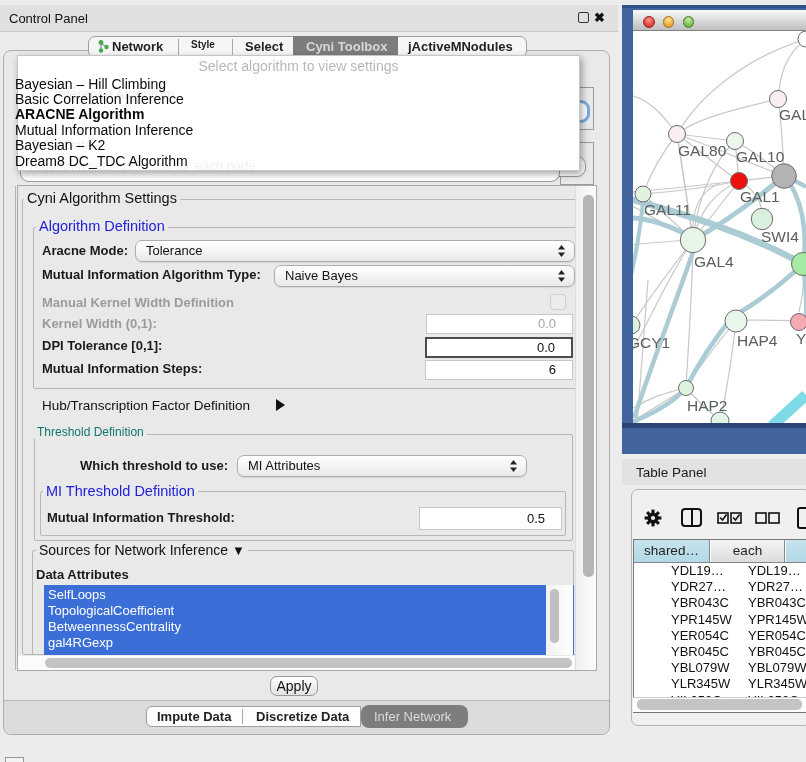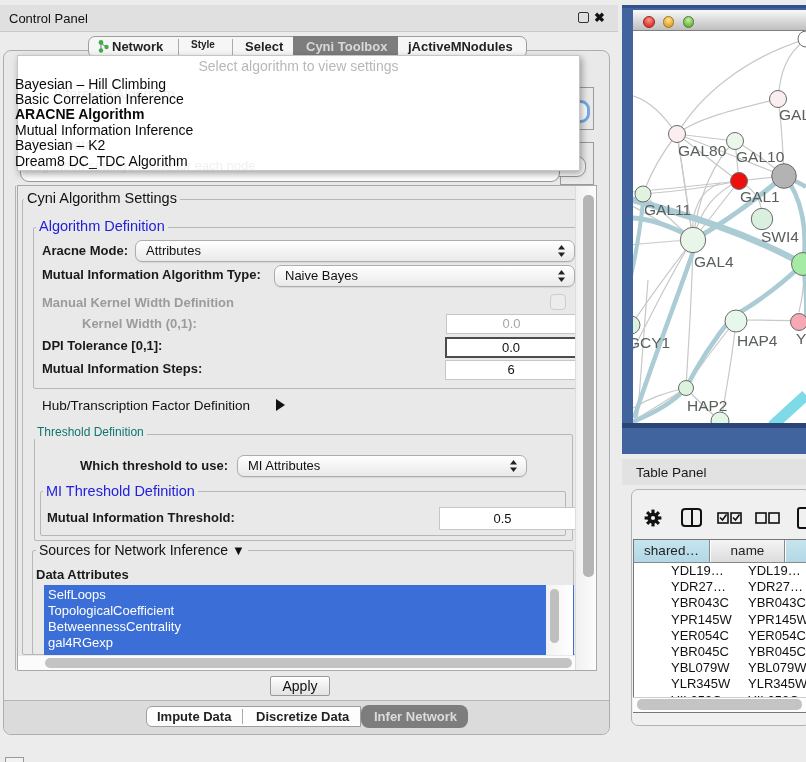--- a/index.html
+++ b/index.html
@@ -4,21 +4,21 @@
 <style>
 *{margin:0;padding:0;box-sizing:border-box;}
 html,body{width:806px;height:762px;overflow:hidden;}
 body{position:relative;background:#ececec;font-family:"Liberation Sans",sans-serif;-webkit-font-smoothing:antialiased;}
 .abs{position:absolute;}
 .lbl{position:absolute;font-size:13px;font-weight:bold;color:#1a1a1a;white-space:nowrap;}
 .lbl.dis{color:#9b9b9b;}
 .combo{position:absolute;border:1px solid #adadad;border-radius:7px;background:linear-gradient(#ffffff,#f2f2f2 60%,#e9e9e9);box-shadow:0 1px 1px rgba(0,0,0,0.08);}
 .combo span{position:absolute;left:10px;top:1.5px;font-size:13px;color:#111;white-space:nowrap;}
 .combo svg{position:absolute;right:8px;top:50%;transform:translateY(-50%);}
-.tfield{position:absolute;background:#fff;border:1px solid #c6c6c6;font-size:13px;text-align:center;padding-right:16px;color:#111;line-height:18px;margin-left:20px;}
+.tfield{position:absolute;background:#fff;border:1px solid #c6c6c6;font-size:13px;text-align:right;padding-right:16px;color:#111;line-height:18px;}
 .group{position:absolute;border:1px solid #b7b7b7;border-radius:2px;}
 .legend{position:absolute;font-size:13px;font-weight:normal;background:#e9e9e9;padding:0 3px;white-space:nowrap;}
 .row{height:16.2px;position:relative;}
 .row .c1{position:absolute;left:9px;top:1px;}
 .row .c2{position:absolute;left:86px;top:1px;}
 .row .c3{position:absolute;left:158px;top:1px;}
 </style>
 </head>
 <body>
 
@@ -51,37 +51,37 @@
 <div class="abs" style="left:15px;top:186px;width:1px;height:484px;background:#b3b3b3;"></div>
 
 <div class="group" style="left:22px;top:199px;width:567px;height:456px;"></div>
 <div class="legend" style="left:24px;top:190px;font-size:14.5px;color:#111;">Cyni Algorithm Settings</div>
 
 <div class="group" style="left:33px;top:227px;width:545px;height:162px;"></div>
 <div class="legend" style="left:36px;top:218px;font-size:14.5px;color:#2121dd;">Algorithm Definition</div>
 
 <div class="lbl" style="left:42px;top:242.5px;">Aracne Mode:</div>
 <div class="combo" style="left:135px;top:240px;width:440px;height:22px;">
-  <span>Attributes</span>
+  <span>Tolerance</span>
   <svg width="9" height="12" viewBox="0 0 9 12">
       <path d="M4.5 0 L8 4.5 L1 4.5 Z" fill="#222"></path>
       <path d="M4.5 12 L8 7.5 L1 7.5 Z" fill="#222"></path>
     </svg>
 </div>
 <div class="lbl" style="left:42px;top:267px;">Mutual Information Algorithm Type:</div>
 <div class="combo" style="left:274px;top:265px;width:301px;height:22px;">
   <span>Naive Bayes</span>
   <svg width="9" height="12" viewBox="0 0 9 12">
       <path d="M4.5 0 L8 4.5 L1 4.5 Z" fill="#222"></path>
       <path d="M4.5 12 L8 7.5 L1 7.5 Z" fill="#222"></path>
     </svg>
 </div>
 <div class="lbl dis" style="left:42px;top:294.5px;">Manual Kernel Width Definition</div>
 <div class="abs" style="left:550px;top:294px;width:16px;height:16px;background:#ececec;border:1px solid #cdcdcd;border-radius:4px;"></div>
-<div class="lbl dis" style="left:42px;top:315.5px;margin-left:40px;">Kernel Width (0,1):</div>
+<div class="lbl dis" style="left:42px;top:315.5px;">Kernel Width (0,1):</div>
 <div class="tfield" style="left:426px;top:314px;width:147px;height:20px;color:#a5a5a5;">0.0</div>
 <div class="lbl" style="left:42px;top:338px;">DPI Tolerance [0,1]:</div>
 <div class="tfield" style="left:425px;top:337px;width:148px;height:21px;border:2px solid #4c4c4c;line-height:17px;">0.0</div>
 <div class="lbl" style="left:42px;top:361px;">Mutual Information Steps:</div>
 <div class="tfield" style="left:425px;top:360px;width:148px;height:20px;">6</div>
 
 <div class="abs" style="left:42px;top:397.5px;font-size:13.5px;color:#111;">Hub/Transcription Factor Definition</div>
 <svg class="abs" style="left:275px;top:398px;" width="11" height="14" viewBox="0 0 11 14">
     <path d="M1 1 L10 7 L1 13 Z" fill="#111"></path>
   </svg>
@@ -107,29 +107,29 @@
 <div class="abs" style="left:44px;top:585px;width:530px;height:70px;background:#3b6ed6;"></div>
 <div class="abs" style="left:48px;top:587px;font-size:13px;color:#fff;line-height:16px;">SelfLoops<br>TopologicalCoefficient<br>BetweennessCentrality<br>gal4RGexp</div>
 <div class="abs" style="left:546px;top:585px;width:27px;height:70px;background:linear-gradient(90deg,#f2f2f2,#ffffff);"></div>
 <div class="abs" style="left:550px;top:589px;width:9px;height:54px;background:#bfbfbf;border-radius:4.5px;"></div>
 
 <div class="abs" style="left:575px;top:186px;width:21px;height:484px;background:linear-gradient(90deg,#f0f0f0,#fcfcfc);border-left:1px solid #ddd;"></div>
 <div class="abs" style="left:583px;top:195px;width:11px;height:382px;background:#b5b5b5;border-radius:5px;"></div>
 <div class="abs" style="left:18px;top:656px;width:557px;height:14px;background:#fbfbfb;"></div>
 <div class="abs" style="left:45px;top:658px;width:527px;height:10px;background:#c3c3c3;border-radius:5px;"></div>
 
-<div class="abs" style="left:270px;top:676px;width:60px;height:20px;border:1px solid #989898;border-radius:2px;background:linear-gradient(#ffffff,#eee 55%,#e3e3e3);font-size:14px;color:#111;text-align:center;line-height:18px;">Apply</div>
+<div class="abs" style="left:270px;top:676px;width:48px;height:20px;border:1px solid #989898;border-radius:7px;background:linear-gradient(#ffffff,#eee 55%,#e3e3e3);font-size:14px;color:#111;text-align:center;line-height:18px;">Apply</div>
 
 <div class="abs" style="left:4px;top:700px;width:605px;height:34px;background:#dbdbdb;border-top:1px solid #b5b5b5;border-radius:0 0 8px 8px;"></div>
 <div class="abs" style="left:146px;top:706px;width:215px;height:21px;background:#fdfdfd;border:1px solid #9e9e9e;border-radius:6px 0 0 6px;"></div>
 <div class="abs" style="left:242px;top:709px;width:1px;height:15px;background:#aaa;"></div>
 <div class="abs" style="left:361px;top:705px;width:107px;height:23px;background:#7d7d7d;border-radius:8px;"></div>
 <div class="abs" style="left:157px;top:709px;font-size:13px;font-weight:bold;color:#222;">Impute Data</div>
 <div class="abs" style="left:256px;top:709px;font-size:13px;font-weight:bold;color:#222;">Discretize Data</div>
-<div class="abs" style="left:374px;top:709px;font-size:13px;font-weight:bold;color:#dcdcdc;">Infer Network</div>
+<div class="abs" style="left:374px;top:709px;font-size:13px;font-weight:normal;color:#dcdcdc;">Infer Network</div>
 
 <div class="abs" style="left:560px;top:87px;width:34px;height:43px;border:1px solid #9a9a9a;background:#e9e9e9;"></div>
 <div class="abs" style="left:566px;top:100px;width:24px;height:23px;background:#fff;border:3px solid #78a8e0;border-radius:9px;"></div>
 <div class="abs" style="left:560px;top:142px;width:34px;height:43px;border:1px solid #9a9a9a;background:#e9e9e9;"></div>
 <div class="abs" style="left:520px;top:156px;width:66px;height:21px;background:#fdfdfd;border:1px solid #999;border-radius:9px;"></div>
 <div class="abs" style="left:20px;top:150px;width:540px;height:32px;background:#fff;border:1px solid #999;border-radius:9px;"></div>
 
 <div class="abs" style="left:17px;top:55px;width:563px;height:116px;background:#fff;border:1px solid #c6c6c6;box-shadow:2px 3px 7px rgba(0,0,0,0.35);"></div>
 <div class="abs" style="left:17px;top:58px;width:563px;text-align:center;font-size:14px;color:#b8b8b8;">Select algorithm to view settings</div>
 <div class="abs" style="left:30px;top:86px;font-size:14px;color:rgba(60,60,60,0.10);margin-left:24px;">Inference Algorithm</div>
@@ -257,21 +257,21 @@
 <path d="M16 5.5 L18.5 8 L22.5 2.5" fill="none" stroke="#111" stroke-width="1.6"></path>
 </svg>
 <svg class="abs" style="left:755px;top:512px;" width="26" height="12" viewBox="0 0 26 12">
 <rect x="1" y="1" width="10" height="10" fill="none" stroke="#111" stroke-width="1.6"></rect>
 <rect x="14" y="1" width="10" height="10" fill="none" stroke="#111" stroke-width="1.6"></rect>
 </svg>
 <div class="abs" style="left:797px;top:507px;width:14px;height:22px;border:2.5px solid #111;border-radius:3px;background:#f0f0f0;"></div>
 
 <div class="abs" style="left:633px;top:539px;width:173px;height:174px;background:#fff;border:1px solid #777;border-right:none;"></div>
 <div class="abs" style="left:634px;top:540px;width:76px;height:22px;background:linear-gradient(#c6e4ee,#b2d9e6);border-right:1px solid #888;text-align:center;font-size:13.5px;color:#222;line-height:22px;">shared…</div>
-<div class="abs" style="left:711px;top:540px;width:74px;height:22px;background:linear-gradient(#f4f4f4,#dcdcdc);border-right:1px solid #888;text-align:center;font-size:13.5px;color:#222;line-height:22px;">name</div>
+<div class="abs" style="left:711px;top:540px;width:74px;height:22px;background:linear-gradient(#f4f4f4,#dcdcdc);border-right:1px solid #888;text-align:center;font-size:13.5px;color:#222;line-height:22px;">each</div>
 <div class="abs" style="left:786px;top:540px;width:20px;height:22px;background:linear-gradient(#c6e4ee,#b2d9e6);"></div>
 <div class="abs" style="left:634px;top:562px;width:172px;height:1px;background:#888;"></div>
 <div class="abs" id="rows" style="left:662px;top:562px;width:172px;height:135px;overflow:hidden;font-size:13px;color:#111;">
 <div class="row">
       <span class="c1">YDL19…</span>
       <span class="c2">YDL19…</span>
       <span class="c3">13.</span>
     </div>
 <div class="row">
       <span class="c1">YDR27…</span>

